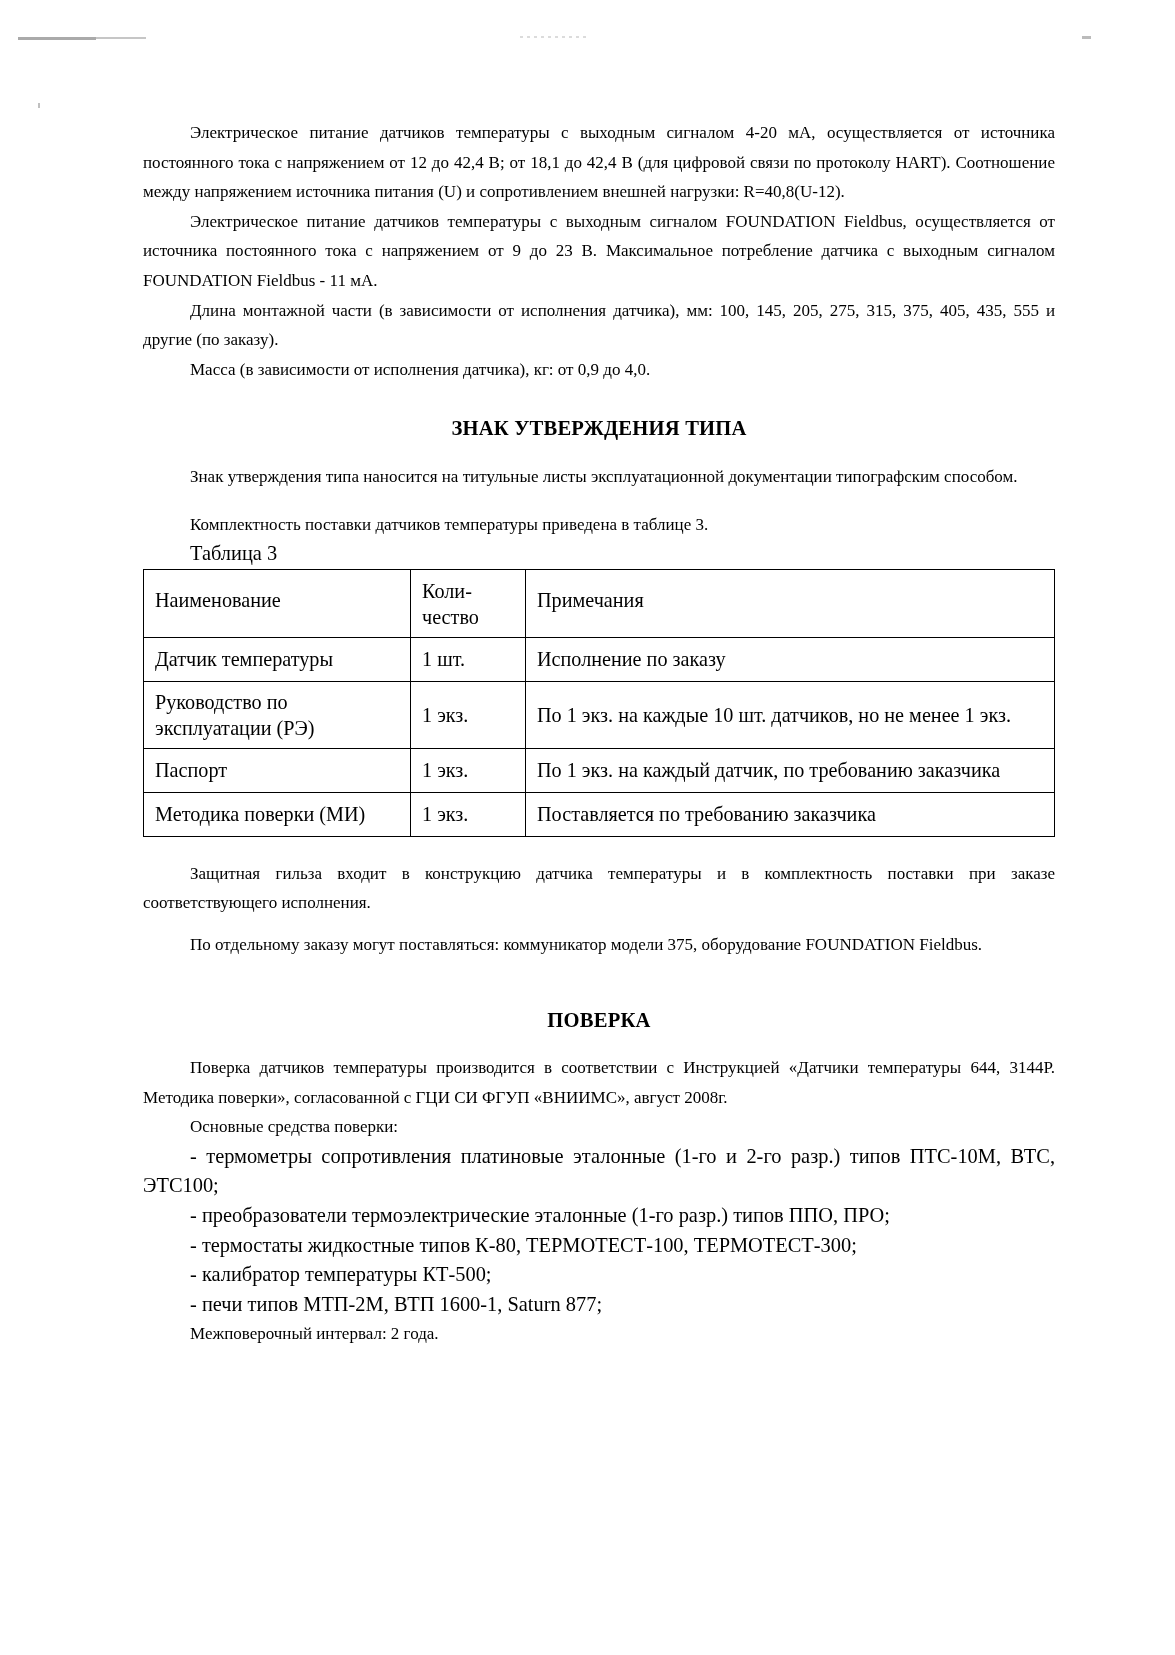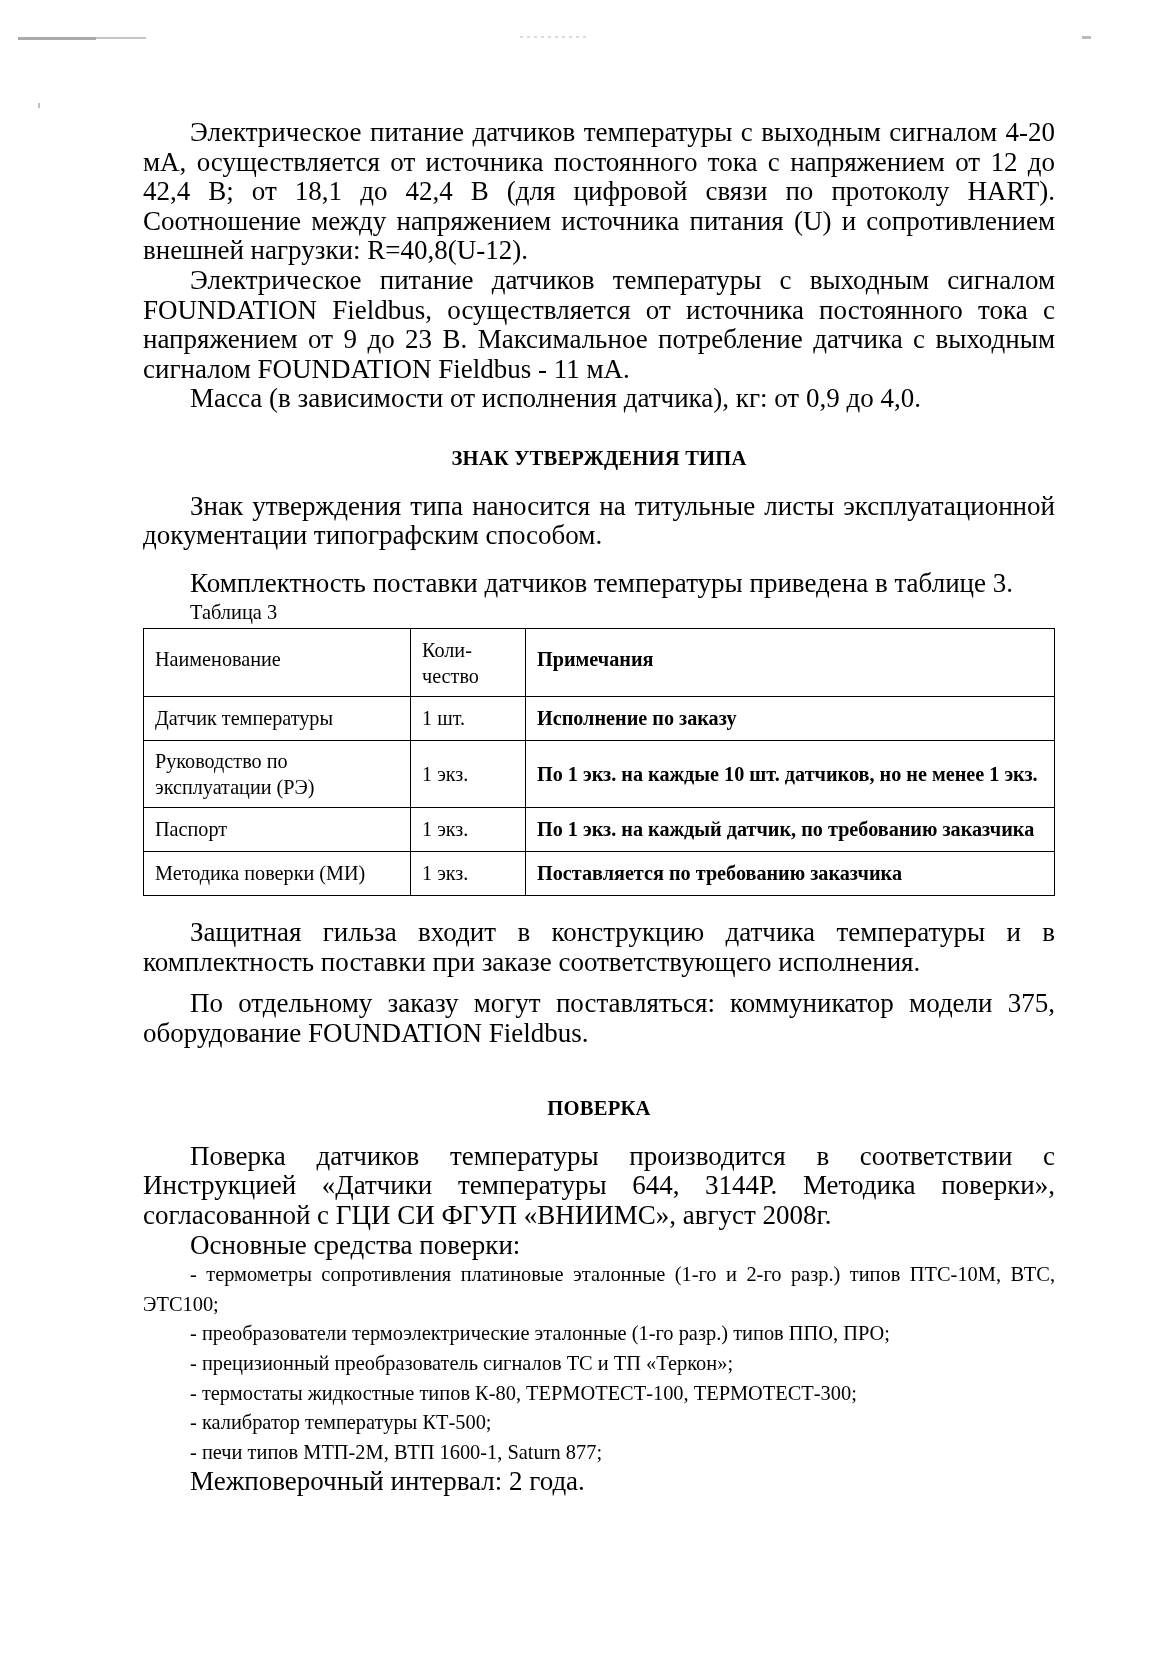--- a/index.html
+++ b/index.html
@@ -33,21 +33,21 @@
   
   .page {
     position: absolute;
     left: 143px;
     top: 118px;
     width: 912px;
   }
 
   p.para {
     margin: 0;
-    font-size: 27px;
+    font-size: 17px;
     line-height: 29.6px;
     text-align: justify;
     text-indent: 47px;
     hyphens: none;
   }
   p.para.last-left { text-align: left; }
 
   h2.section-heading {
     margin: 0;
     font-size: 20.6px;
@@ -81,21 +81,21 @@
   table.kit-table td {
     border: 1.6px solid #000000;
     font-size: 20.2px;
     line-height: 26px;
     padding: 7px 9px 7px 11px;
     vertical-align: middle;
     text-align: left;
   }
   table.kit-table td.col-name  { width: 246px; }
   table.kit-table td.col-qty   { width: 94px;  }
-  table.kit-table td.col-notes { width: auto; font-weight: bold;  }
+  table.kit-table td.col-notes { width: auto;  }
   table.kit-table tr.head-row td { vertical-align: top; }
   table.kit-table tr.head-row td.col-name,
   table.kit-table tr.head-row td.col-notes { padding-top: 17px; }
   table.kit-table tr.head-row td.col-qty   { padding-top: 8px; }
   table.kit-table tr.head-row { height: 66px; }
   table.kit-table tr.body-row { height: 44px; }
   table.kit-table tr.tall-row { height: 62px; }
 
   
   ul.means-list { margin: 0; padding: 0; list-style: none; }
@@ -118,20 +118,21 @@
 <div class="scan-artifact" id="artifact-tick-left"></div>
 
 <main class="page">
 
   <p class="para">Электрическое питание датчиков температуры с выходным сигналом 4-20 мА, осуществляется от источника постоянного тока с напряжением от 12 до 42,4 В; от 18,1 до 42,4 В (для цифровой связи по протоколу HART). Соотношение между напряжением источника питания (U) и сопротивлением внешней нагрузки: R=40,8(U-12).</p>
 
 
 
   <p class="para">Электрическое питание датчиков температуры с выходным сигналом FOUNDATION Fieldbus, осуществляется от источника постоянного тока с напряжением от 9 до 23 В. Максимальное потребление датчика с выходным сигналом FOUNDATION Fieldbus - 11 мА.</p>
 
+  <p class="para">Длина монтажной части (в зависимости от исполнения датчика), мм: 100, 145, 205, 275, 315, 375, 405, 435, 555 и другие (по заказу).</p>
 
   <p class="para last-left">Масса (в зависимости от исполнения датчика), кг: от 0,9 до 4,0.</p>
 
   <div class="sp-30"></div>
 
   <h2 class="section-heading">ЗНАК УТВЕРЖДЕНИЯ ТИПА</h2>
 
   <div class="sp-18"></div>
 
   <p class="para">Знак утверждения типа наносится на титульные листы эксплуатационной документации типографским способом.</p>
@@ -196,21 +197,20 @@
 
   <div class="sp-18"></div>
 
   <p class="para">Поверка датчиков температуры производится в соответствии с Инструкцией «Датчики температуры 644, 3144Р. Методика поверки», согласованной с ГЦИ СИ ФГУП «ВНИИМС», август 2008г.</p>
 
   <p class="para last-left">Основные средства поверки:</p>
 
   <ul class="means-list">
     <li>- термометры сопротивления платиновые эталонные (1-го и 2-го разр.) типов ПТС-10М, ВТС, ЭТС100;</li>
     <li class="left-align">- преобразователи термоэлектрические эталонные (1-го разр.) типов ППО, ПРО;</li>
-    <li class="left-align">- прецизионный преобразователь сигналов ТС и ТП «Теркон»;</li>
     <li class="left-align">- термостаты жидкостные типов К-80, ТЕРМОТЕСТ-100, ТЕРМОТЕСТ-300;</li>
     <li class="left-align">- калибратор температуры КТ-500;</li>
     <li class="left-align">- печи типов МТП-2М, ВТП 1600-1, Saturn 877;</li>
   </ul>
 
   <p class="para last-left">Межповерочный интервал: 2 года.</p>
 
 </main>
 
 </body></html>

